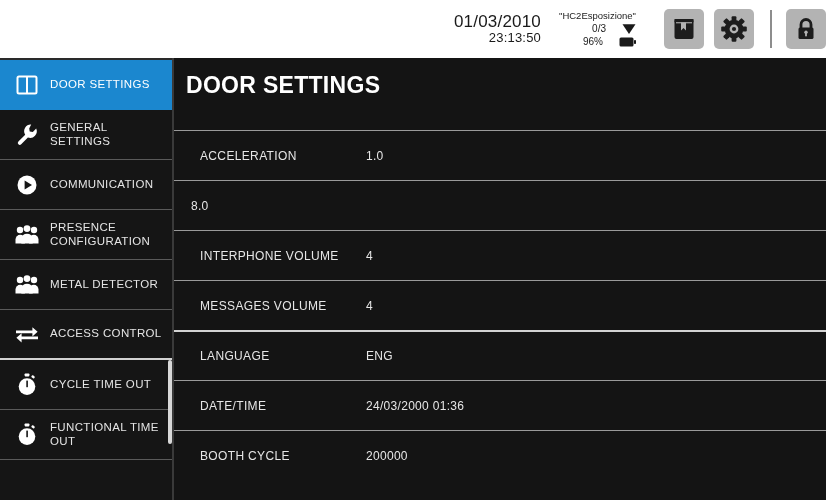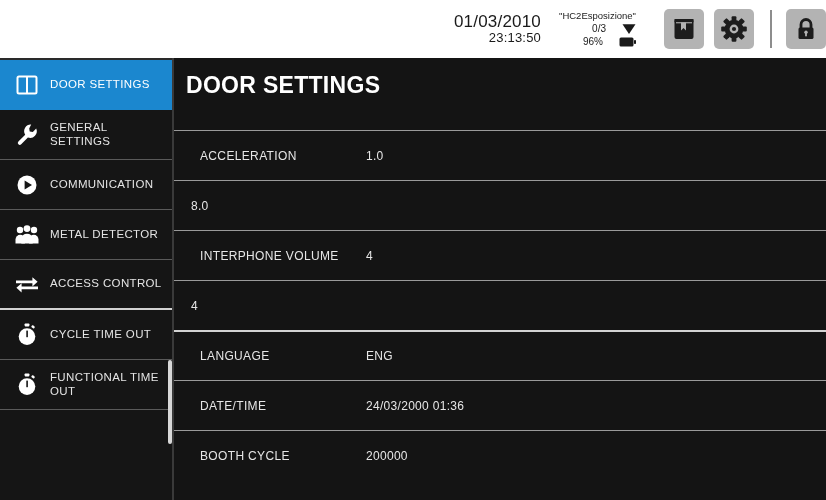--- a/index.html
+++ b/index.html
@@ -242,20 +242,33 @@
             <span class="nav-ico">
               <svg width="24" height="20" viewBox="0 0 24 20">
                 <circle cx="5" cy="5" r="3.2" fill="#ffffff"></circle>
                 <circle cx="12" cy="3.6" r="3.4" fill="#ffffff"></circle>
                 <circle cx="19" cy="5" r="3.2" fill="#ffffff"></circle>
                 <path d="M0.5 14.5 a4.7 4.7 0 0 1 9.4 0 v4 H0.5 z" fill="#ffffff"></path>
                 <path d="M14.1 14.5 a4.7 4.7 0 0 1 9.4 0 v4 h-9.4 z" fill="#ffffff"></path>
                 <path d="M6.3 13.5 a5.8 5.8 0 0 1 11.4 0 v5 H6.3 z" fill="#ffffff"></path>
               </svg>
             </span>
+            <span class="nav-label">PRESENCE CONFIGURATION</span>
+          </div>
+          <div class="nav-item">
+            <span class="nav-ico">
+              <svg width="24" height="20" viewBox="0 0 24 20">
+                <circle cx="5" cy="5" r="3.2" fill="#ffffff"></circle>
+                <circle cx="12" cy="3.6" r="3.4" fill="#ffffff"></circle>
+                <circle cx="19" cy="5" r="3.2" fill="#ffffff"></circle>
+                <path d="M0.5 14.5 a4.7 4.7 0 0 1 9.4 0 v4 H0.5 z" fill="#ffffff"></path>
+                <path d="M14.1 14.5 a4.7 4.7 0 0 1 9.4 0 v4 h-9.4 z" fill="#ffffff"></path>
+                <path d="M6.3 13.5 a5.8 5.8 0 0 1 11.4 0 v5 H6.3 z" fill="#ffffff"></path>
+              </svg>
+            </span>
             <span class="nav-label">METAL DETECTOR</span>
           </div>
           <div class="nav-item sec-break">
             <span class="nav-ico">
               <svg width="24" height="18" viewBox="0 0 24 18">
                 <path d="M1 5.4 h16.4 v-3.2 l5.2 4.6 l-5.2 4.6 v-3.2 H1 z" fill="#ffffff"></path>
                 <path d="M23 14.2 H6.6 v3.2 L1.4 12.8 L6.6 8.2 v3.2 H23 z" fill="#ffffff"></path>
               </svg>
             </span>
             <span class="nav-label">ACCESS CONTROL</span>
@@ -297,20 +310,21 @@
             <div class="row-value">1.0</div>
           </div>
           <div class="row indent">
             <div class="row-value">8.0</div>
           </div>
           <div class="row indent">
             <div class="row-label">INTERPHONE VOLUME</div>
             <div class="row-value">4</div>
           </div>
           <div class="row indent">
+            <div class="row-label">MESSAGES VOLUME</div>
             <div class="row-value">4</div>
           </div>
           <div class="row indent strong-top">
             <div class="row-label">LANGUAGE</div>
             <div class="row-value">ENG</div>
           </div>
           <div class="row indent">
             <div class="row-label">DATE/TIME</div>
             <div class="row-value">24/03/2000 01:36</div>
           </div>

